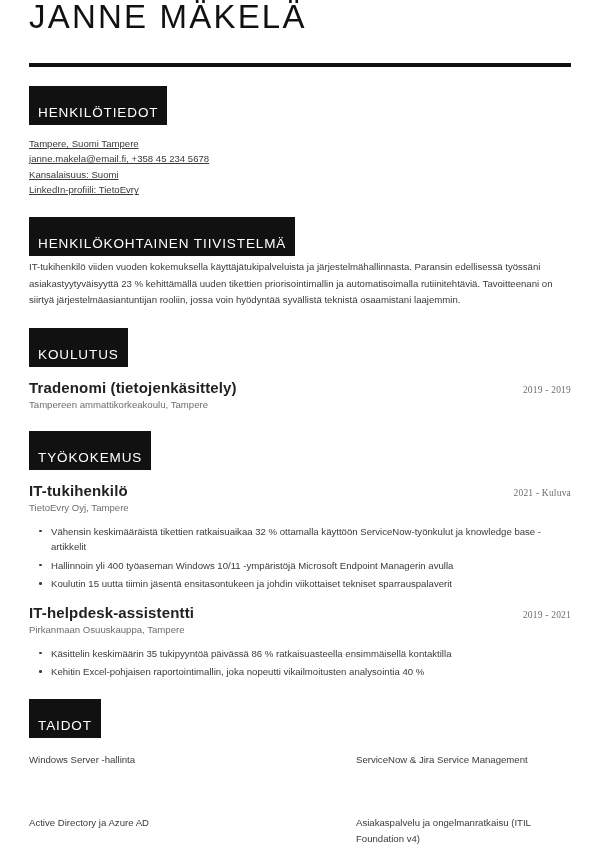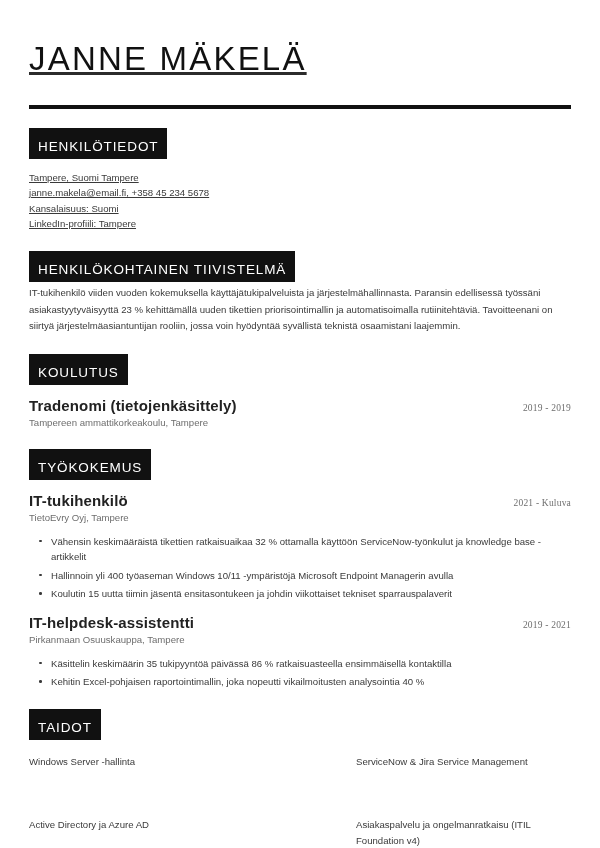--- a/index.html
+++ b/index.html
@@ -19,22 +19,20 @@
     position: relative;
     width: 600px;
     height: 848px;
     background: #ffffff;
     box-sizing: border-box;
     padding: 0 29px;
   }
 
   
   .name-block {
-    padding-top: 42px;
-    text-decoration: underline;
   }
   .full-name {
     font-size: 33px;
     font-weight: 400;
     letter-spacing: 2.2px;
     color: #111111;
     line-height: 1.05;
     margin: 0;
     white-space: nowrap;
   }
@@ -49,21 +47,21 @@
   .section {
     margin-top: 19px;
   }
   .section-label {
     display: inline-block;
     background: #111111;
     color: #ffffff;
     font-size: 13.5px;
     letter-spacing: 0.9px;
     font-weight: 400;
-    padding: 12px 9px 5px 9px;
+    padding: 20px 9px 5px 9px;
     line-height: 1.05;
     white-space: nowrap;
   }
 
   
   .body-text {
     font-size: 9.6px;
     line-height: 1.72;
     color: #3a3a3a;
     margin: 0;
@@ -162,21 +160,21 @@
     <h1 class="full-name">JANNE MÄKELÄ</h1>
   </div>
   <div class="header-rule"></div>
 
   <div class="section">
     <div class="section-label">HENKILÖTIEDOT</div>
     <div class="contact-block">
       <div class="contact-line">Tampere, Suomi Tampere</div>
       <div class="contact-line">janne.makela@email.fi, +358 45 234 5678</div>
       <div class="contact-line">Kansalaisuus: Suomi</div>
-      <div class="contact-line">LinkedIn-profiili: Tampere</div>
+      <div class="contact-line">LinkedIn-profiili: TietoEvry</div>
     </div>
   </div>
 
   <div class="section">
     <div class="section-label">HENKILÖKOHTAINEN TIIVISTELMÄ</div>
     <p class="body-text summary-block">IT-tukihenkilö viiden vuoden kokemuksella käyttäjätukipalveluista ja järjestelmähallinnasta. Paransin edellisessä työssäni asiakastyytyväisyyttä 23 % kehittämällä uuden tikettien priorisointimallin ja automatisoimalla rutiinitehtäviä. Tavoitteenani on siirtyä järjestelmäasiantuntijan rooliin, jossa voin hyödyntää syvällistä teknistä osaamistani laajemmin.</p>
   </div>
 
   <div class="section">
     <div class="section-label">KOULUTUS</div>

